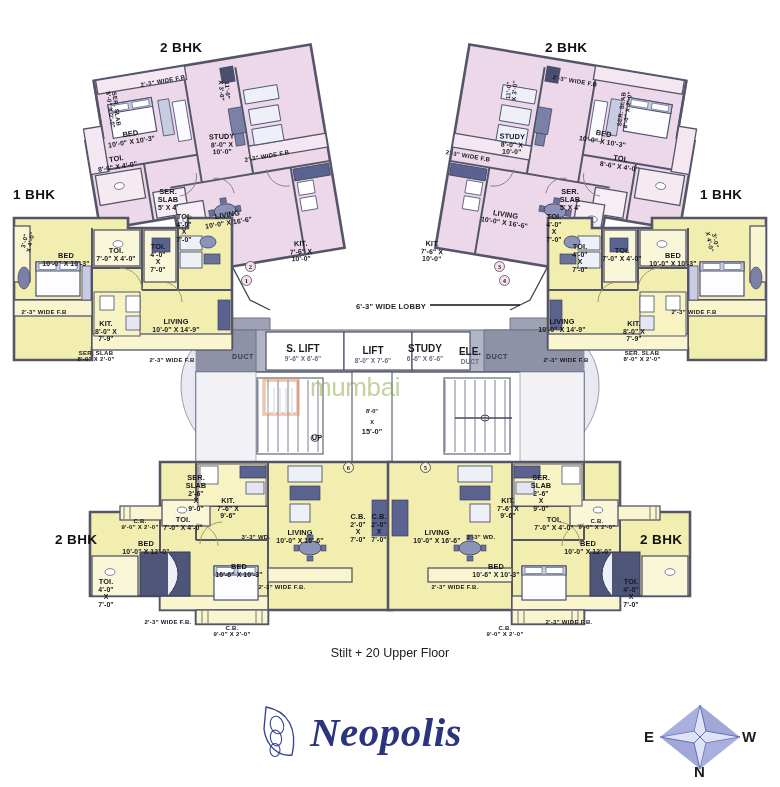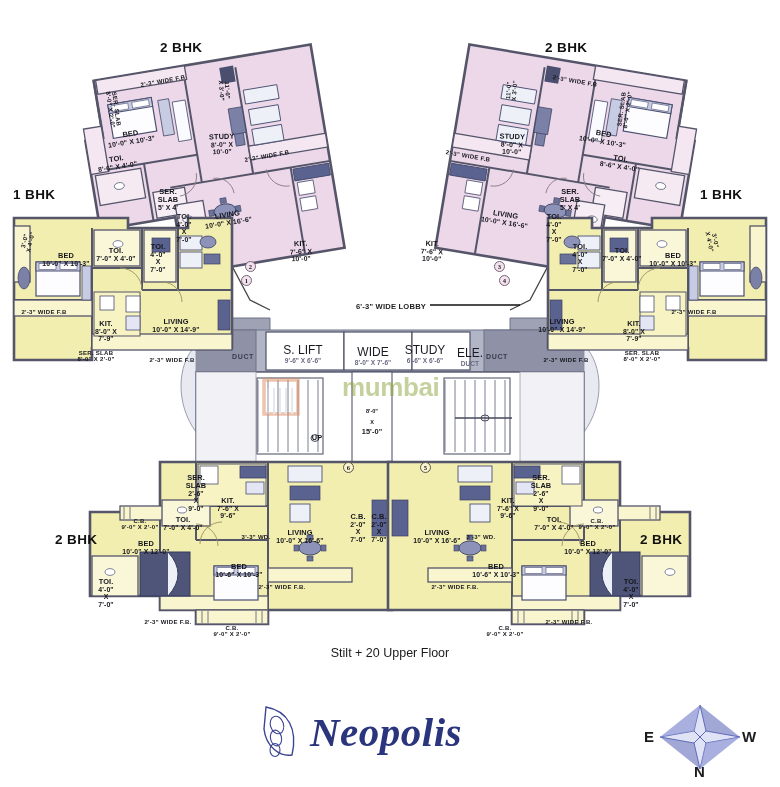--- a/index.html
+++ b/index.html
@@ -30,21 +30,21 @@
   .unit-type {
     font-size: 13.5px; font-weight: bold; letter-spacing: .4px;
     color: #111;
   }
   .room {
     font-size: 7.4px; font-weight: bold; letter-spacing: .1px;
   }
   .room .dim { font-weight: bold; font-size: 6.9px; display:block; }
   .tiny { font-size: 5.6px; font-weight: bold; }
   .fb { font-size: 6.0px; font-weight: bold; letter-spacing: .3px; }
-  .core-lbl { font-size: 12px; font-weight: normal; color:#1a1a22;}
+  .core-lbl { font-size: 10px; font-weight: bold; color:#1a1a22;}
   .core-dim { font-size: 6.6px; font-weight: bold; color:#6a6a84; }
   .duct { font-size: 7.0px; font-weight: bold; color:#3a3a4a; letter-spacing:.6px;}
   .lobby-wide { font-size: 7.6px; font-weight: bold; color:#222; letter-spacing:.2px;}
   .circ {
     position:absolute; width:11px; height:11px; border-radius:50%;
     border:1px solid #5a5a46; background:#fbf3cf;
     font-size:6.6px; font-weight:bold; color:#222;
     display:flex; align-items:center; justify-content:center;
     font-family:"Liberation Serif", serif;
   }
@@ -78,21 +78,21 @@
   }
 
   
   #watermark {
     position:absolute; left:258px; top:372px; width:268px; height:50px;
     opacity:.5;
   }
   .wm-row { display:flex; align-items:baseline; }
   .wm-mumbai {
     font-family:"Liberation Sans", sans-serif; font-size:26px;
-    color:#8aa53e; letter-spacing:-.4px; font-weight:700;padding-left:32px;
+    color:#8aa53e; letter-spacing:-.4px; font-weight:400;
   }
   .wm-pe {
     font-family:"Liberation Sans", sans-serif; font-size:24px;
     color:#6f6f86; letter-spacing:-.5px; font-weight:400;
   }
   .wm-com {
     font-family:"Liberation Sans", sans-serif; font-size:13px;
     color:#8c8ca0; letter-spacing:-.2px;
   }
 </style>
@@ -542,21 +542,21 @@
       <div class="lbl fb" style="left: 535px; top: 619px; width: 68px;">2'-3" WIDE F.B.</div>
       <div class="lbl fb" style="left: 421px; top: 584px; width: 68px;">2'-3" WIDE F.B.</div>
       <div class="lbl fb" style="left: 447px; top: 534px; width: 68px;">3'-3" WD.</div>
       <div class="lbl fb" style="left: 563px; top: 518px; width: 68px;">C.B.<br>9'-0" X 2'-0"</div>
       <div class="lbl fb" style="left: 471px; top: 625px; width: 68px;">C.B.<br>9'-0" X 2'-0"</div>
       <div class="lbl" style="left: 269px; top: 344px; width: 68px;">
         <div class="core-lbl">S. LIFT</div>
         <div class="core-dim">9'-6" X 6'-6"</div>
       </div>
       <div class="lbl" style="left: 339px; top: 346px; width: 68px;">
-        <div class="core-lbl">WIDE</div>
+        <div class="core-lbl">LIFT</div>
         <div class="core-dim">8'-0" X 7'-6"</div>
       </div>
       <div class="lbl" style="left: 391px; top: 344px; width: 68px;">
         <div class="core-lbl">STUDY</div>
         <div class="core-dim">6'-6" X 6'-6"</div>
       </div>
       <div class="lbl" style="left: 436px; top: 347px; width: 68px;">
         <div class="core-lbl">ELE.</div>
         <div class="core-dim">DUCT</div>
       </div>

